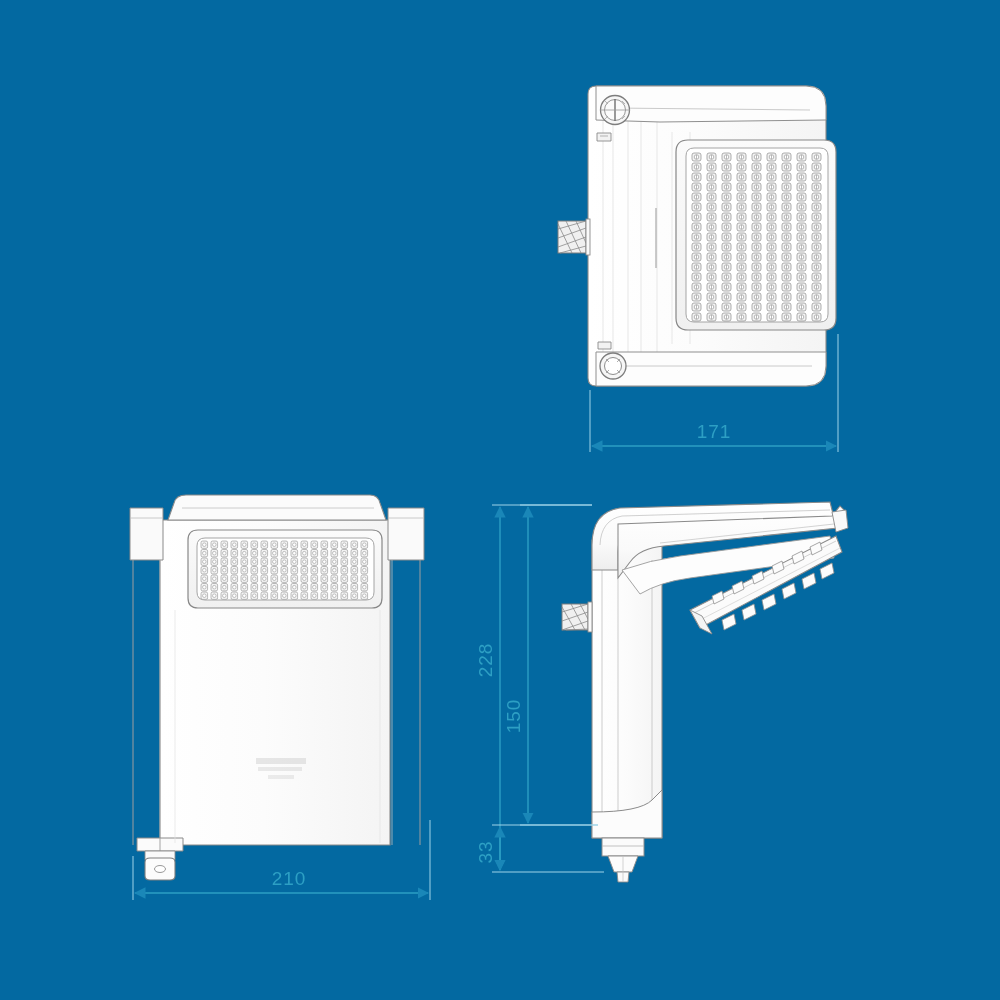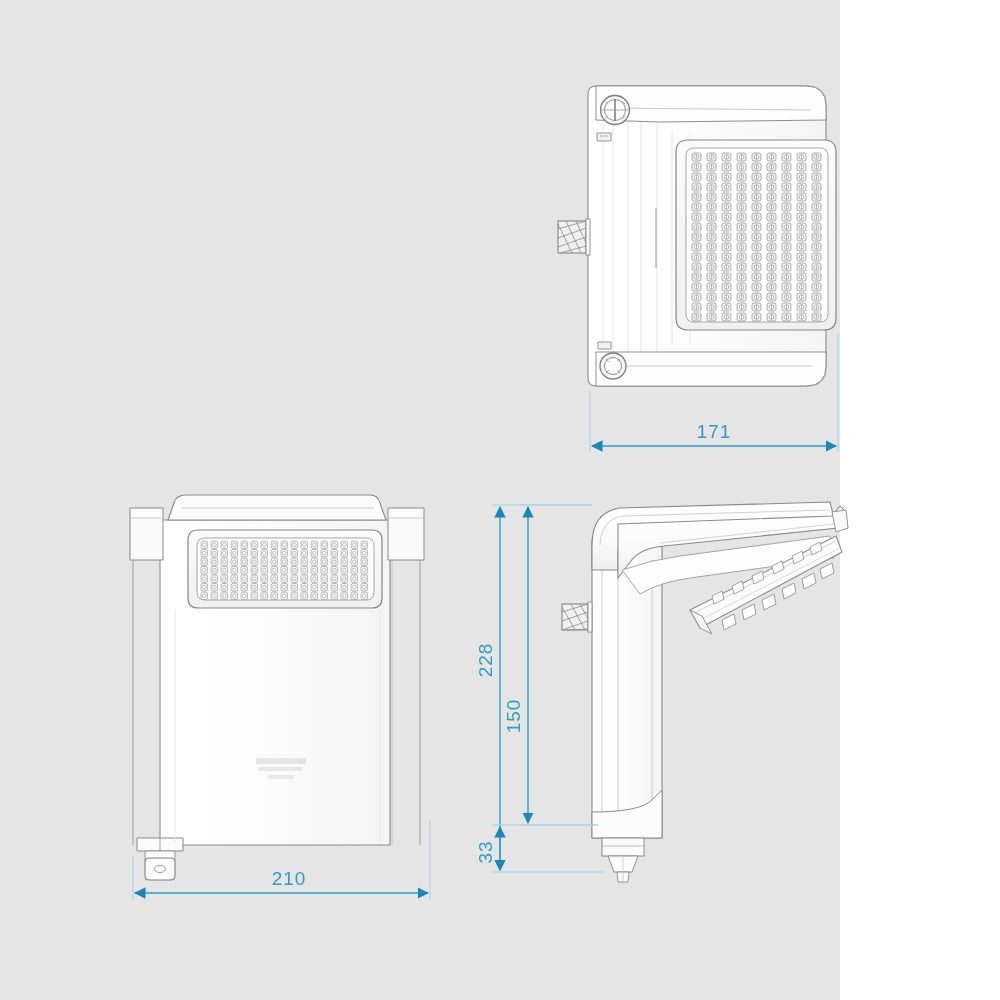--- a/index.html
+++ b/index.html
@@ -1,19 +1,19 @@
 <!DOCTYPE html>
 <html><head>
 <meta charset="utf-8">
 <title>Technical Drawing</title>
 <style>
   html,body{margin:0;padding:0;background:#ffffff;}
   body{width:1000px;height:1000px;overflow:hidden;
        font-family:"Liberation Sans",sans-serif;}
-  #sheet{position:relative;width:840px;height:1000px;background:#e5e5e5;}
+  #sheet{position:relative;width:1000px;height:1000px;background:#0369a1;}
   #sheet svg{position:absolute;top:0;left:0;width:1000px;height:1000px;}
   .dim-text{font-family:"Liberation Sans",sans-serif;font-size:19px;
             fill:#2d9fc4;letter-spacing:1px;}
   .dim-text-v{font-family:"Liberation Sans",sans-serif;font-size:19px;
             fill:#2d9fc4;letter-spacing:1px;}
 </style>
 </head>
 <body>
 
 <div id="sheet">

